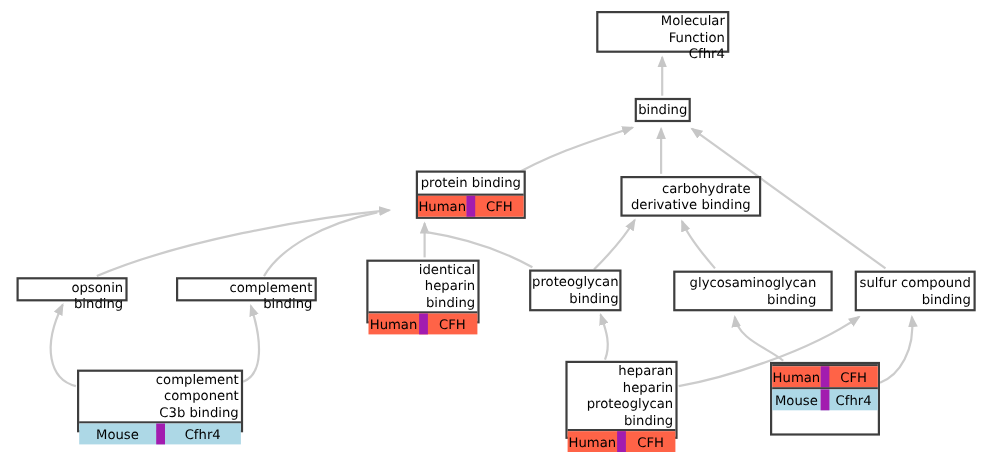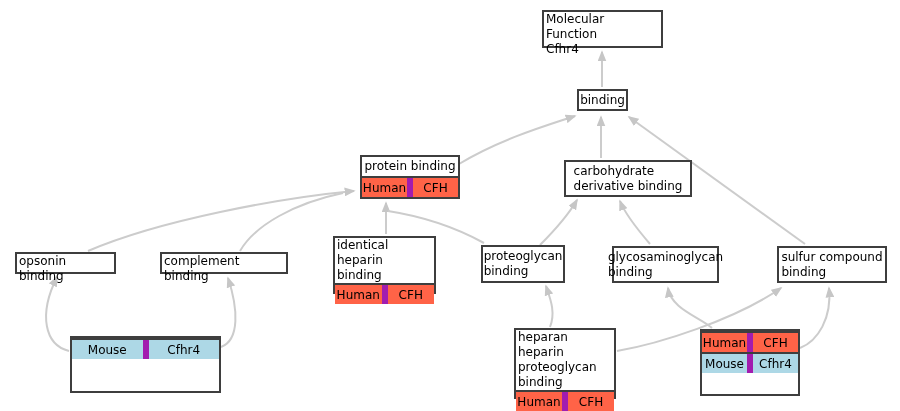--- a/index.html
+++ b/index.html
@@ -7,29 +7,29 @@
     position:relative;width:900px;height:411px;background:#ffffff;
     font-family:"DejaVu Sans","Liberation Sans",sans-serif;overflow:hidden;
   }
   #edges{position:absolute;left:0;top:0;z-index:1;}
   .node{
     position:absolute;background:#ffffff;border:2px solid #3e3e3e;
     box-sizing:border-box;display:flex;flex-direction:column;z-index:2;
   }
   .node-label{
     flex:1;display:flex;align-items:center;justify-content:center;
-    white-space:pre-line;text-align:left;font-size:12px;line-height:15px;
+    white-space:pre-line;text-align:right;font-size:12px;line-height:15px;
     color:#000;padding:0 2px;
   }
   .ann-row{display:flex;flex:0 0 19px;border-top:2px solid #3e3e3e;}
   .ann-cell{
     flex:1;display:flex;align-items:center;justify-content:center;
     font-size:12px;color:#000000;overflow:hidden;
   }
-  .ann-cell + .ann-cell{border-left:6px solid #a21caf;}
+  .ann-cell + .ann-cell{border-left:8px solid #a21caf;}
   .human{background:#ff6347;}
   .mouse{background:#add8e6;}
 </style>
 </head>
 <body>
 
 <div id="canvas">
 
   <svg id="edges" width="900" height="411">
     <defs>
@@ -59,21 +59,21 @@
 
   <div class="node" style="left:542px;top:10px;width:121px;height:38px">
     <div class="node-label">Molecular Function
 Cfhr4</div>
   </div>
 
   <div class="node" style="left:577px;top:89px;width:51px;height:22px">
     <div class="node-label">binding</div>
   </div>
 
-  <div class="node" style="left:360px;top:155px;width:100px;height:44px">
+  <div class="node" style="left:378px;top:155px;width:100px;height:44px">
     <div class="node-label">protein binding</div>
     <div class="ann-row">
       <div class="ann-cell human">Human</div>
       <div class="ann-cell human">CFH</div>
     </div>
   </div>
 
   <div class="node" style="left:564px;top:160px;width:128px;height:37px">
     <div class="node-label">carbohydrate
 derivative binding</div>
@@ -94,31 +94,33 @@
       <div class="ann-cell human">Human</div>
       <div class="ann-cell human">CFH</div>
     </div>
   </div>
 
   <div class="node" style="left:481px;top:245px;width:84px;height:38px">
     <div class="node-label">proteoglycan
 binding</div>
   </div>
 
-  <div class="node" style="left:612px;top:246px;width:107px;height:37px">
+  <div class="node" style="left:612px;top:246px;width:145px;height:37px">
     <div class="node-label">glycosaminoglycan
 binding</div>
   </div>
 
   <div class="node" style="left:777px;top:246px;width:110px;height:37px">
     <div class="node-label">sulfur compound
 binding</div>
   </div>
 
   <div class="node" style="left:70px;top:336px;width:151px;height:57px">
+    <div class="node-label">complement component
+C3b binding</div>
     <div class="ann-row">
       <div class="ann-cell mouse">Mouse</div>
       <div class="ann-cell mouse">Cfhr4</div>
     </div>
   </div>
 
   <div class="node" style="left:514px;top:328px;width:102px;height:71px">
     <div class="node-label">heparan heparin
 proteoglycan
 binding</div>

